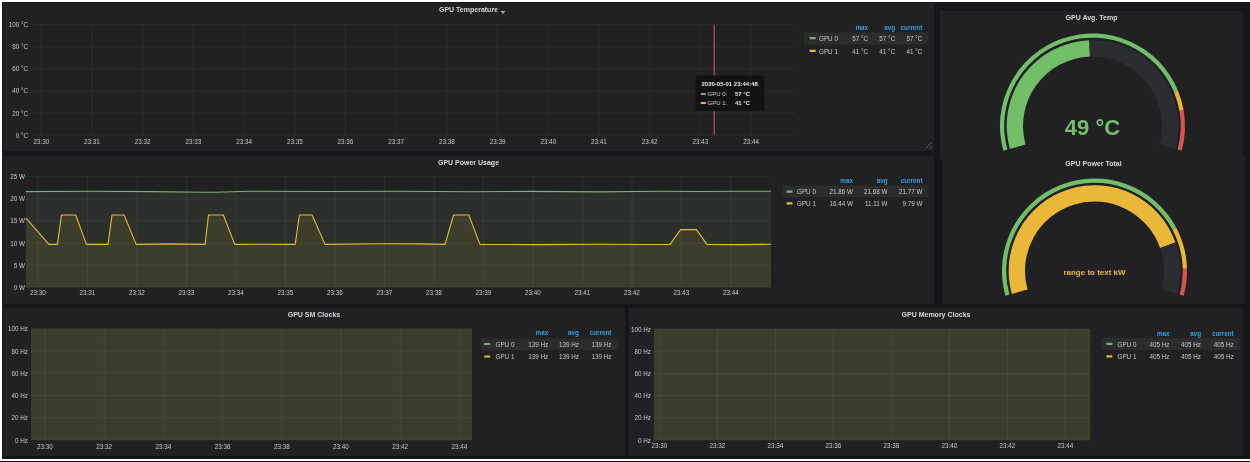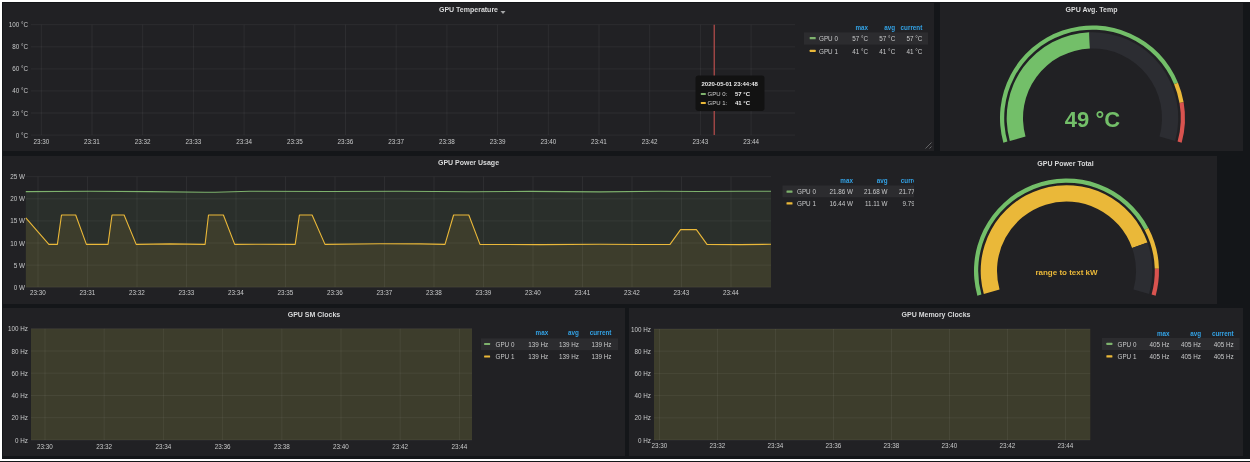--- a/index.html
+++ b/index.html
@@ -72,21 +72,21 @@
 <rect x="697.8" y="90.0" width="5" height="2" rx="0.5" fill="#7eb26d"></rect>
 <text x="704.5" y="91.0" font-size="6.0" text-anchor="start" fill="#d0d0d0" font-weight="normal" font-family="Liberation Sans, sans-serif" dominant-baseline="central">GPU 0:</text>
 <text x="747.0" y="91.0" font-size="6.0" text-anchor="end" fill="#f0f0f0" font-weight="bold" font-family="Liberation Sans, sans-serif" dominant-baseline="central">57 °C</text>
 <rect x="697.8" y="98.9" width="5" height="2" rx="0.5" fill="#eab839"></rect>
 <text x="704.5" y="99.9" font-size="6.0" text-anchor="start" fill="#d0d0d0" font-weight="normal" font-family="Liberation Sans, sans-serif" dominant-baseline="central">GPU 1:</text>
 <text x="747.0" y="99.9" font-size="6.0" text-anchor="end" fill="#f0f0f0" font-weight="bold" font-family="Liberation Sans, sans-serif" dominant-baseline="central">41 °C</text>
 <line x1="922.5" y1="145.5" x2="928.5" y2="139.5" stroke="rgba(255,255,255,0.30)" stroke-width="1"></line>
 <line x1="926.5" y1="145.5" x2="928.5" y2="143.5" stroke="rgba(255,255,255,0.30)" stroke-width="1"></line>
 </svg>
   </div>
-<div class="panel" style="left:940px;top:3px;width:303px;height:148px;">
+<div class="panel" style="left:940px;top:11px;width:303px;height:148px;">
 <svg width="303" height="148" viewBox="0 0 303 148">
 <rect width="303" height="148" fill="#212124"></rect>
 <text x="151.5" y="6.8" font-size="7.0" text-anchor="middle" fill="#d8d9da" font-weight="bold" font-family="Liberation Sans, sans-serif" dominant-baseline="central">GPU Avg. Temp</text>
 <path d="M 63.36 139.72 A 92.50 92.50 0 0 1 237.97 79.63 L 234.09 81.24 A 88.30 88.30 0 0 0 67.41 138.60 Z" fill="#73bf69"></path>
 <path d="M 237.97 79.63 A 92.50 92.50 0 0 1 243.64 99.22 L 239.51 99.94 A 88.30 88.30 0 0 0 234.09 81.24 Z" fill="#eab839"></path>
 <path d="M 243.64 99.22 A 92.50 92.50 0 0 1 241.64 139.72 L 237.59 138.60 A 88.30 88.30 0 0 0 239.51 99.94 Z" fill="#d9534f"></path>
 <path d="M 69.82 137.93 A 85.80 85.80 0 0 1 149.34 29.26 L 149.94 45.55 A 69.50 69.50 0 0 0 85.53 133.57 Z" fill="#73bf69"></path>
 <path d="M 149.34 29.26 A 85.80 85.80 0 0 1 235.18 137.93 L 219.47 133.57 A 69.50 69.50 0 0 0 149.94 45.55 Z" fill="#2c2d32"></path>
 <text x="152.5" y="116.8" font-size="22" text-anchor="middle" fill="#73bf69" font-weight="bold" font-family="Liberation Sans, sans-serif" dominant-baseline="central">49 °C</text>
 </svg>
@@ -150,21 +150,21 @@
 <text x="849.9" y="35.7" font-size="6.3" text-anchor="end" fill="#c8c9ca" font-weight="normal" font-family="Liberation Sans, sans-serif" dominant-baseline="central">21.86 W</text>
 <text x="884.5" y="35.7" font-size="6.3" text-anchor="end" fill="#c8c9ca" font-weight="normal" font-family="Liberation Sans, sans-serif" dominant-baseline="central">21.68 W</text>
 <text x="919.5" y="35.7" font-size="6.3" text-anchor="end" fill="#c8c9ca" font-weight="normal" font-family="Liberation Sans, sans-serif" dominant-baseline="central">21.77 W</text>
 <rect x="783.5" y="46.3" width="6" height="2.2" rx="0.5" fill="#eab839"></rect>
 <text x="794.0" y="47.5" font-size="6.3" text-anchor="start" fill="#c8c9ca" font-weight="normal" font-family="Liberation Sans, sans-serif" dominant-baseline="central">GPU 1</text>
 <text x="849.9" y="47.5" font-size="6.3" text-anchor="end" fill="#c8c9ca" font-weight="normal" font-family="Liberation Sans, sans-serif" dominant-baseline="central">16.44 W</text>
 <text x="884.5" y="47.5" font-size="6.3" text-anchor="end" fill="#c8c9ca" font-weight="normal" font-family="Liberation Sans, sans-serif" dominant-baseline="central">11.11 W</text>
 <text x="919.5" y="47.5" font-size="6.3" text-anchor="end" fill="#c8c9ca" font-weight="normal" font-family="Liberation Sans, sans-serif" dominant-baseline="central">9.79 W</text>
 </svg>
   </div>
-<div class="panel" style="left:914px;top:156px;width:303px;height:148px;">
+<div class="panel" style="left:942px;top:156px;width:303px;height:148px;">
 <svg width="303" height="148" viewBox="0 0 303 148">
 <rect width="303" height="148" fill="#212124"></rect>
 <text x="151.5" y="7.0" font-size="7.0" text-anchor="middle" fill="#d8d9da" font-weight="bold" font-family="Liberation Sans, sans-serif" dominant-baseline="central">GPU Power Total</text>
 <path d="M 63.36 139.72 A 92.50 92.50 0 0 1 234.36 71.92 L 230.64 73.88 A 88.30 88.30 0 0 0 67.41 138.60 Z" fill="#73bf69"></path>
 <path d="M 234.36 71.92 A 92.50 92.50 0 0 1 244.97 112.77 L 240.77 112.87 A 88.30 88.30 0 0 0 230.64 73.88 Z" fill="#eab839"></path>
 <path d="M 244.97 112.77 A 92.50 92.50 0 0 1 241.64 139.72 L 237.59 138.60 A 88.30 88.30 0 0 0 240.77 112.87 Z" fill="#d9534f"></path>
 <path d="M 69.82 137.93 A 85.80 85.80 0 0 1 233.47 86.62 L 218.09 92.01 A 69.50 69.50 0 0 0 85.53 133.57 Z" fill="#eab839"></path>
 <path d="M 233.47 86.62 A 85.80 85.80 0 0 1 235.18 137.93 L 219.47 133.57 A 69.50 69.50 0 0 0 218.09 92.01 Z" fill="#2c2d32"></path>
 <text x="152.5" y="116.8" font-size="8" text-anchor="middle" fill="#eab839" font-weight="bold" font-family="Liberation Sans, sans-serif" dominant-baseline="central">range to text kW</text>
 </svg>

